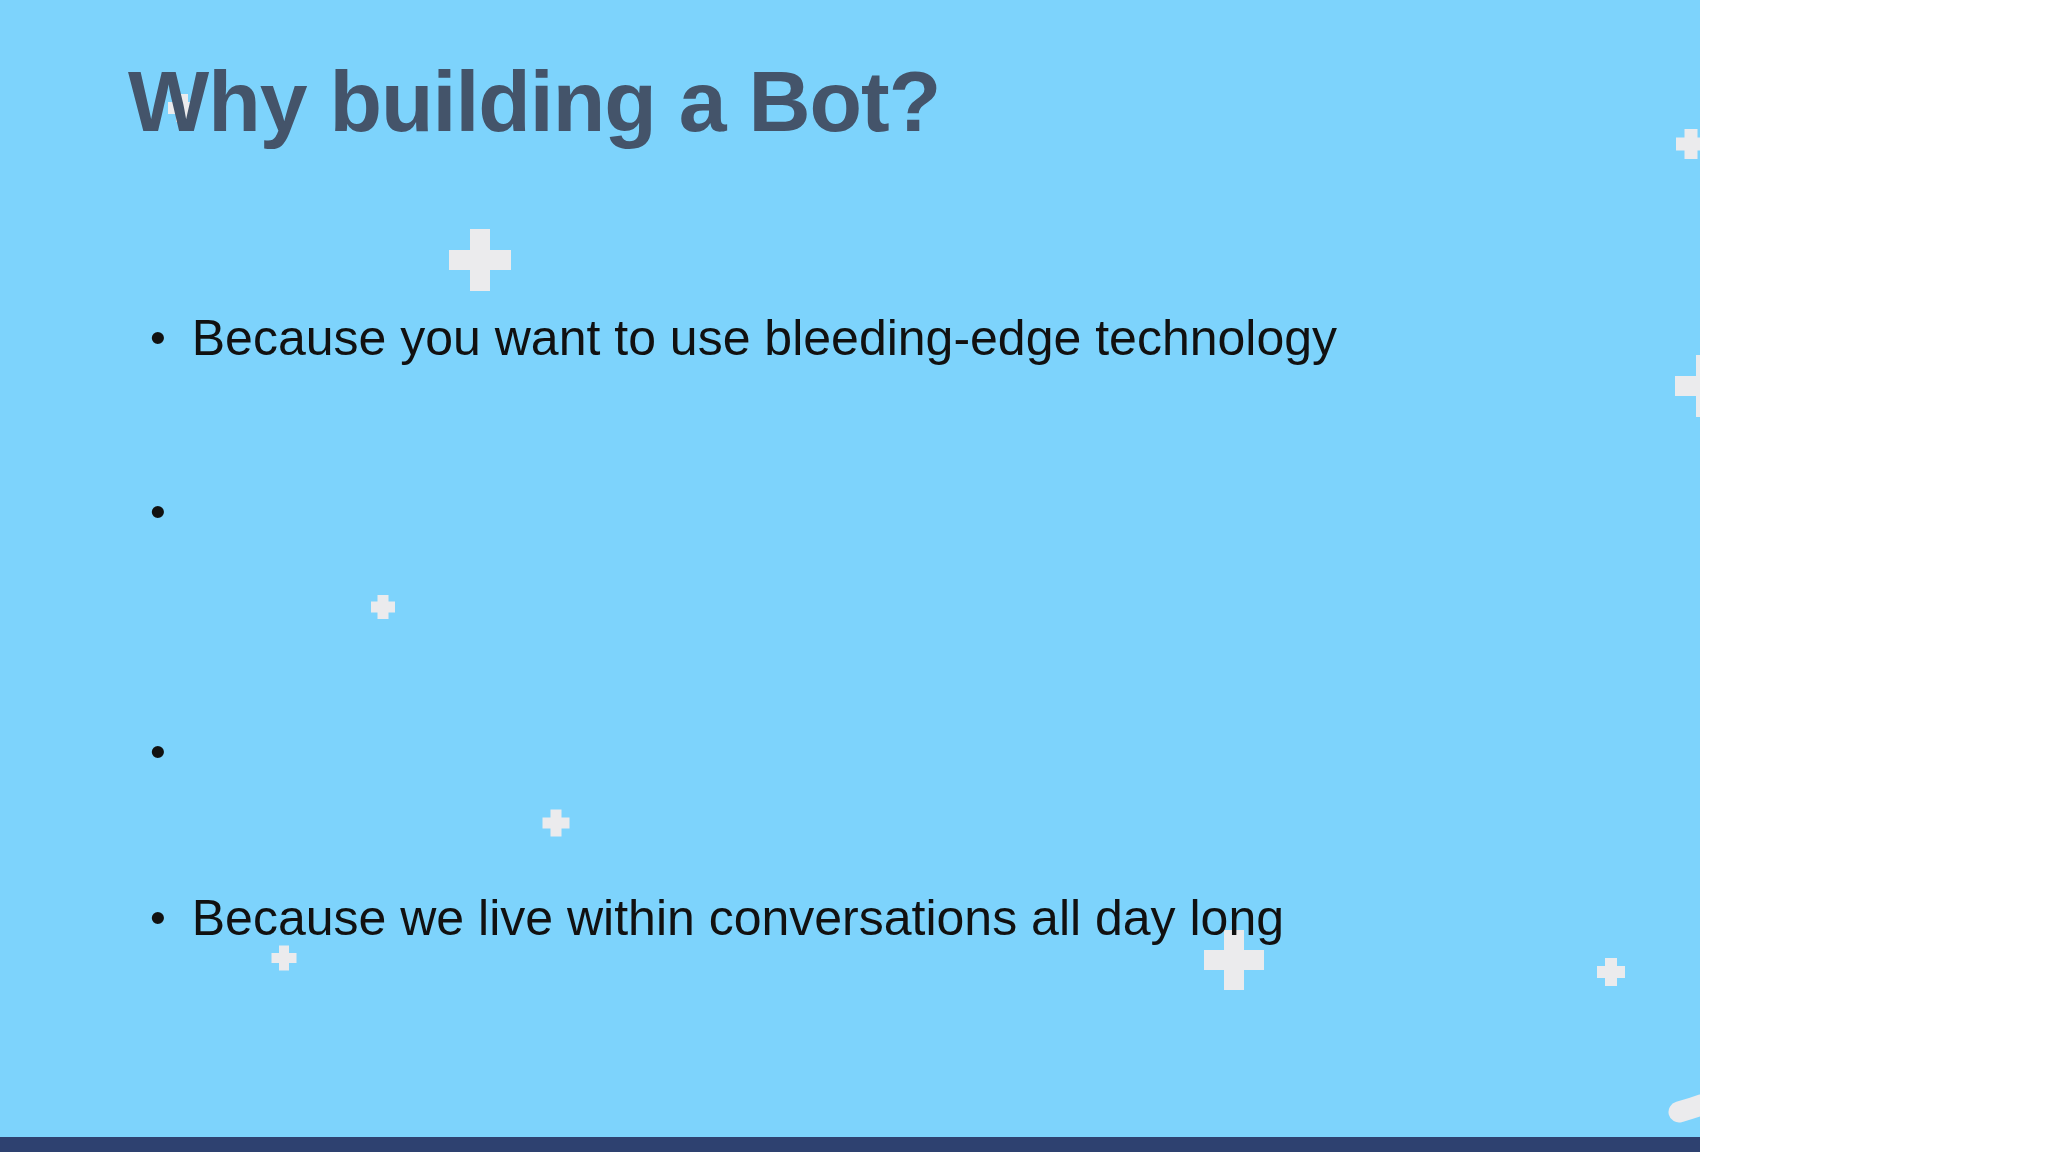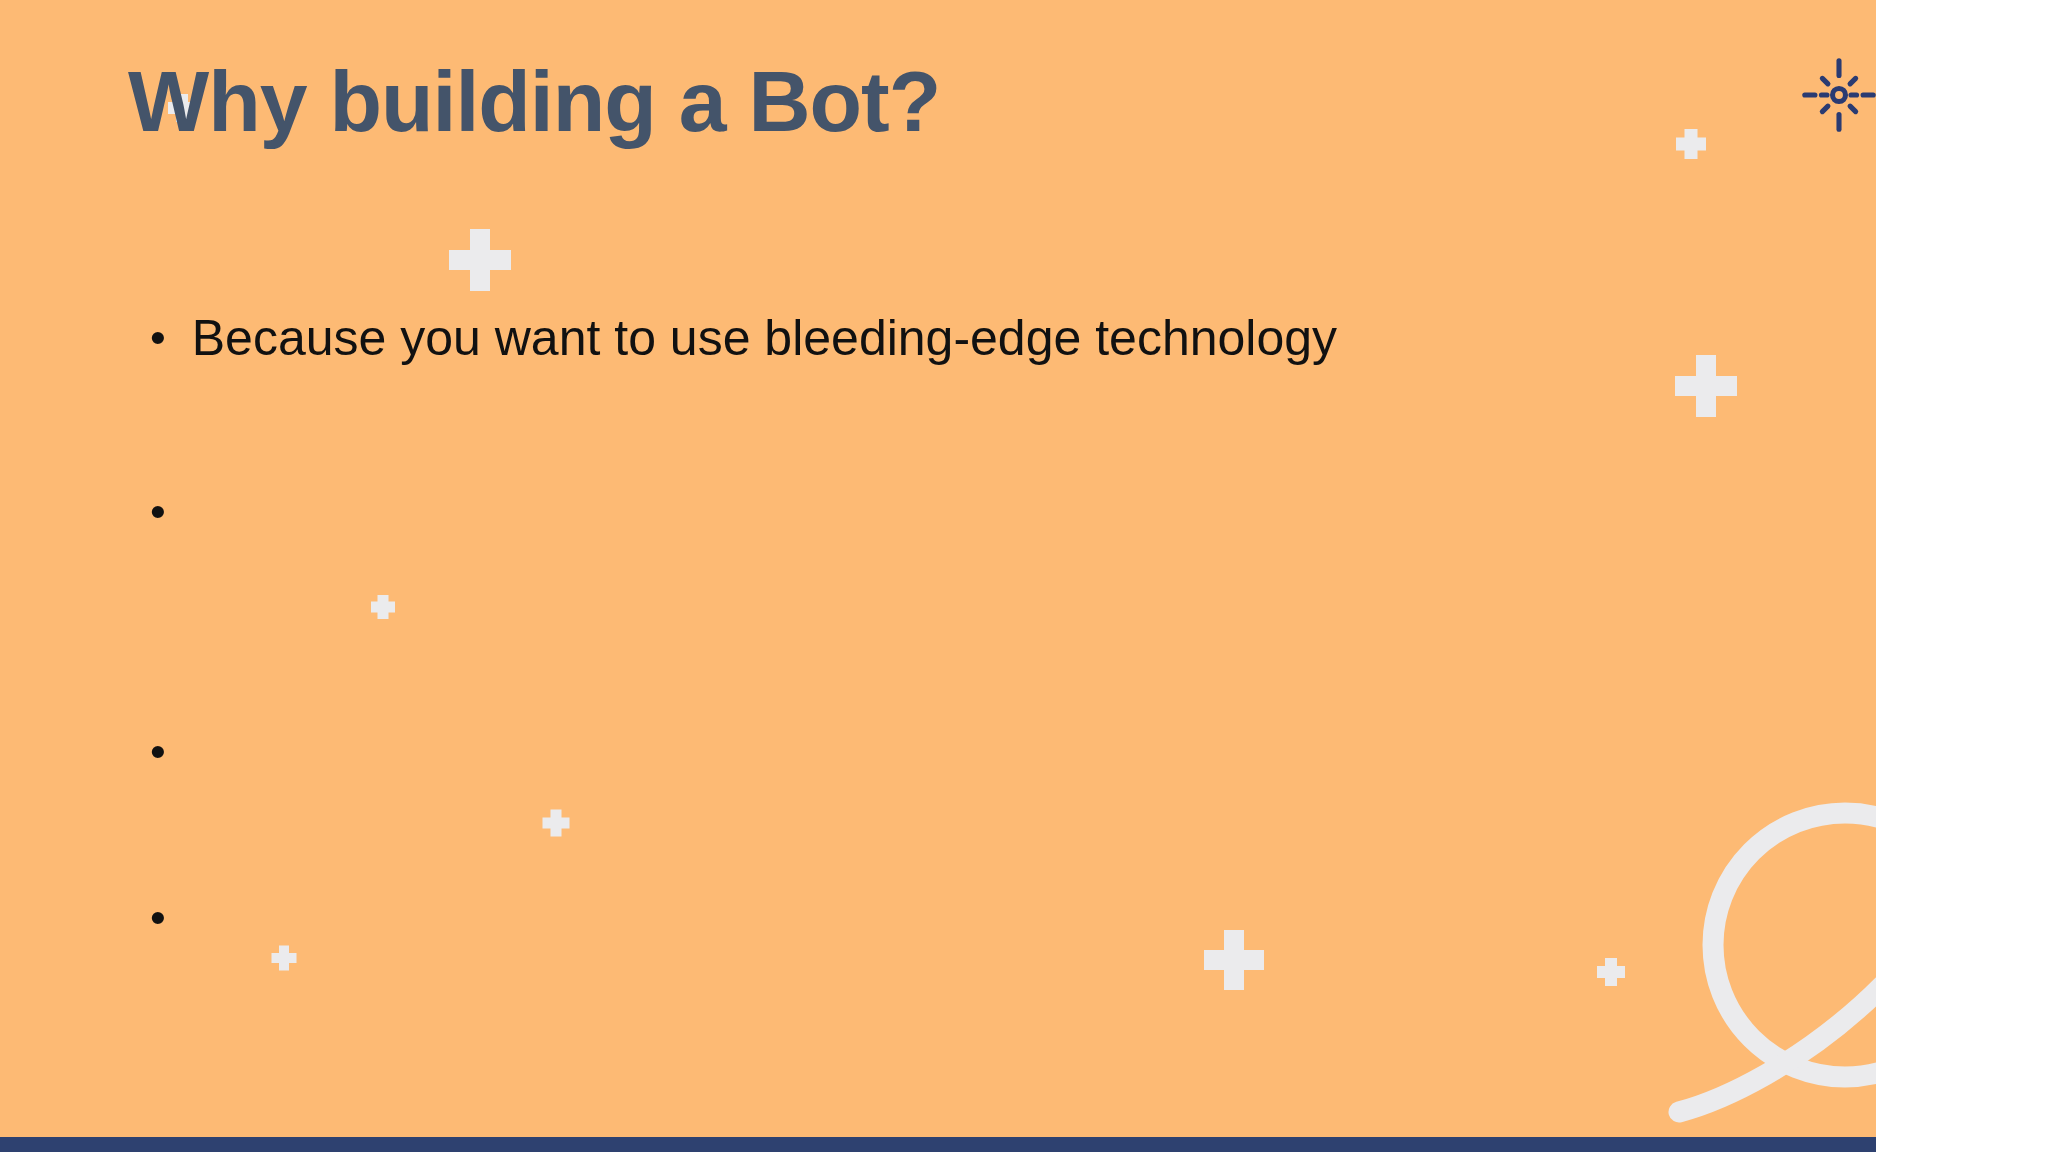--- a/index.html
+++ b/index.html
@@ -1,19 +1,19 @@
 <!DOCTYPE html>
 <html><head>
 <meta charset="utf-8">
 <style>
   html,body{margin:0;padding:0;}
   body{width:2048px;height:1152px;background:#fff;}
   .slide{
-    position:relative;width:1876px;height:1152px;overflow:hidden;
-    background:#fdba74;
+    position:relative;width:1700px;height:1152px;overflow:hidden;
+    background:#7dd3fc;
     font-family:"Liberation Sans",sans-serif;
   }
   
   .decor{position:absolute;left:0;top:0;z-index:0;}
   .content{position:absolute;left:0;top:0;width:100%;height:100%;z-index:1;}
 
   .title{
     position:absolute;left:128px;top:50px;margin:0;
     font-size:86px;font-weight:bold;letter-spacing:-1px;line-height:1.2;
     color:#44546a;
@@ -140,18 +140,19 @@
         <span class="text">Because you want to use bleeding-edge technology</span>
       </li>
       <li class="b2">
         <span class="marker">•</span>
       </li>
       <li class="b3">
         <span class="marker">•</span>
       </li>
       <li class="b4">
         <span class="marker">•</span>
+        <span class="text">Because we live within conversations all day long</span>
       </li>
     </ul>
 
     <div class="footer-bar"></div>
   </div>
 </div>
 
 </body></html>

